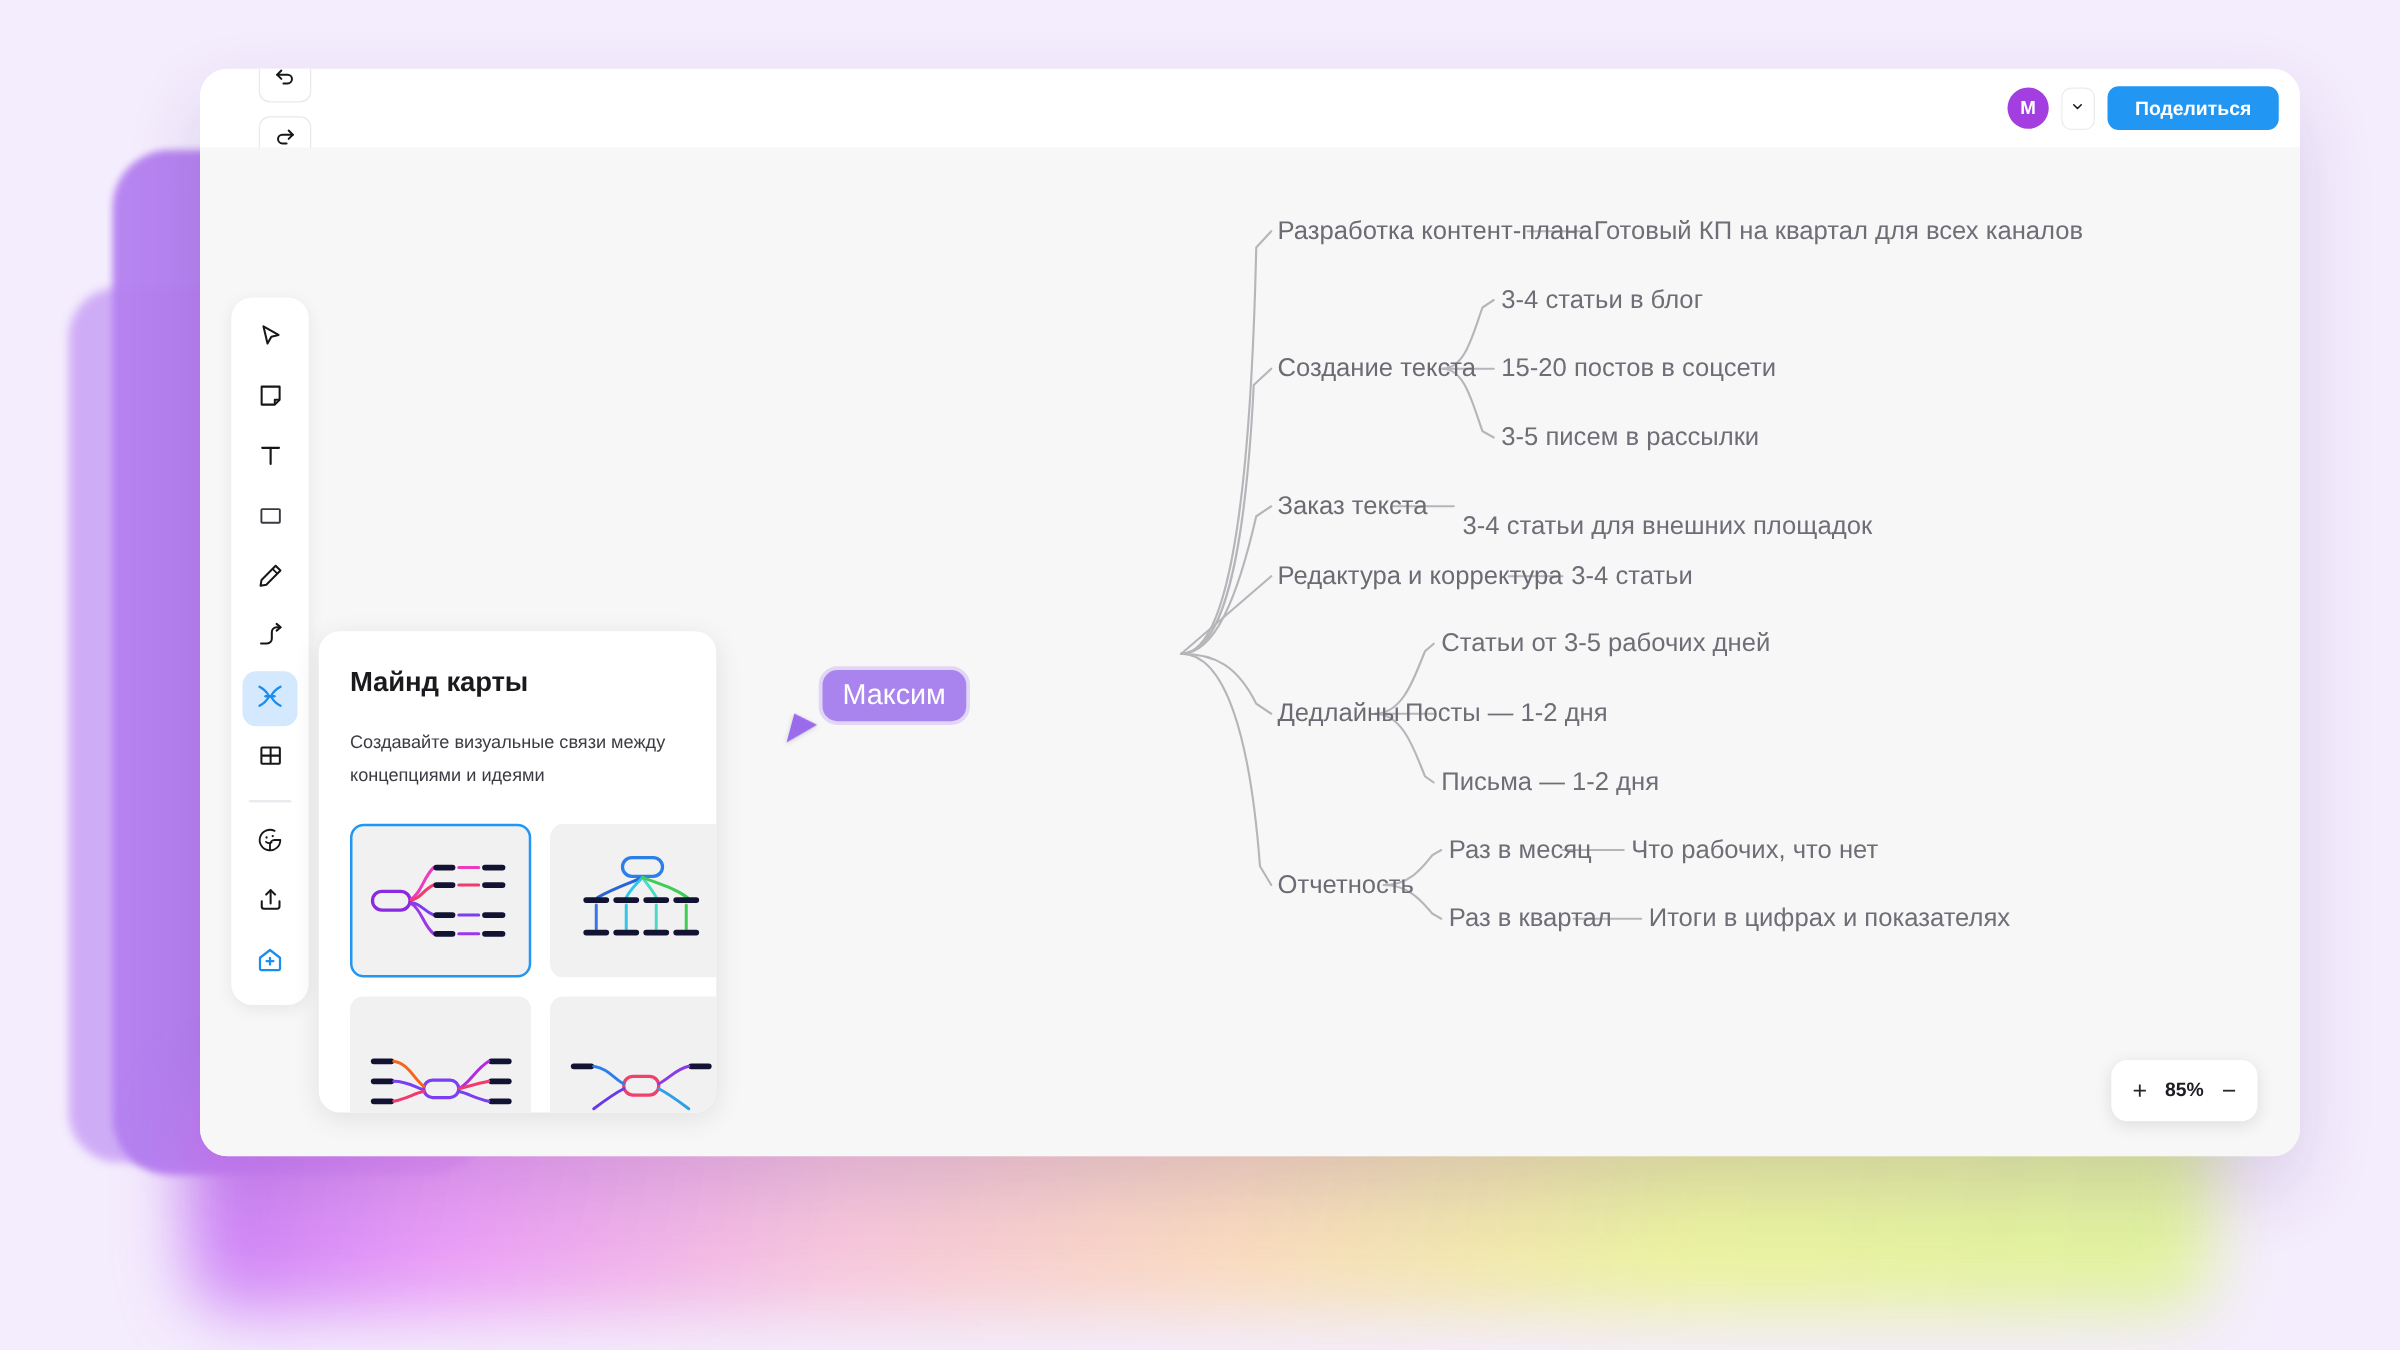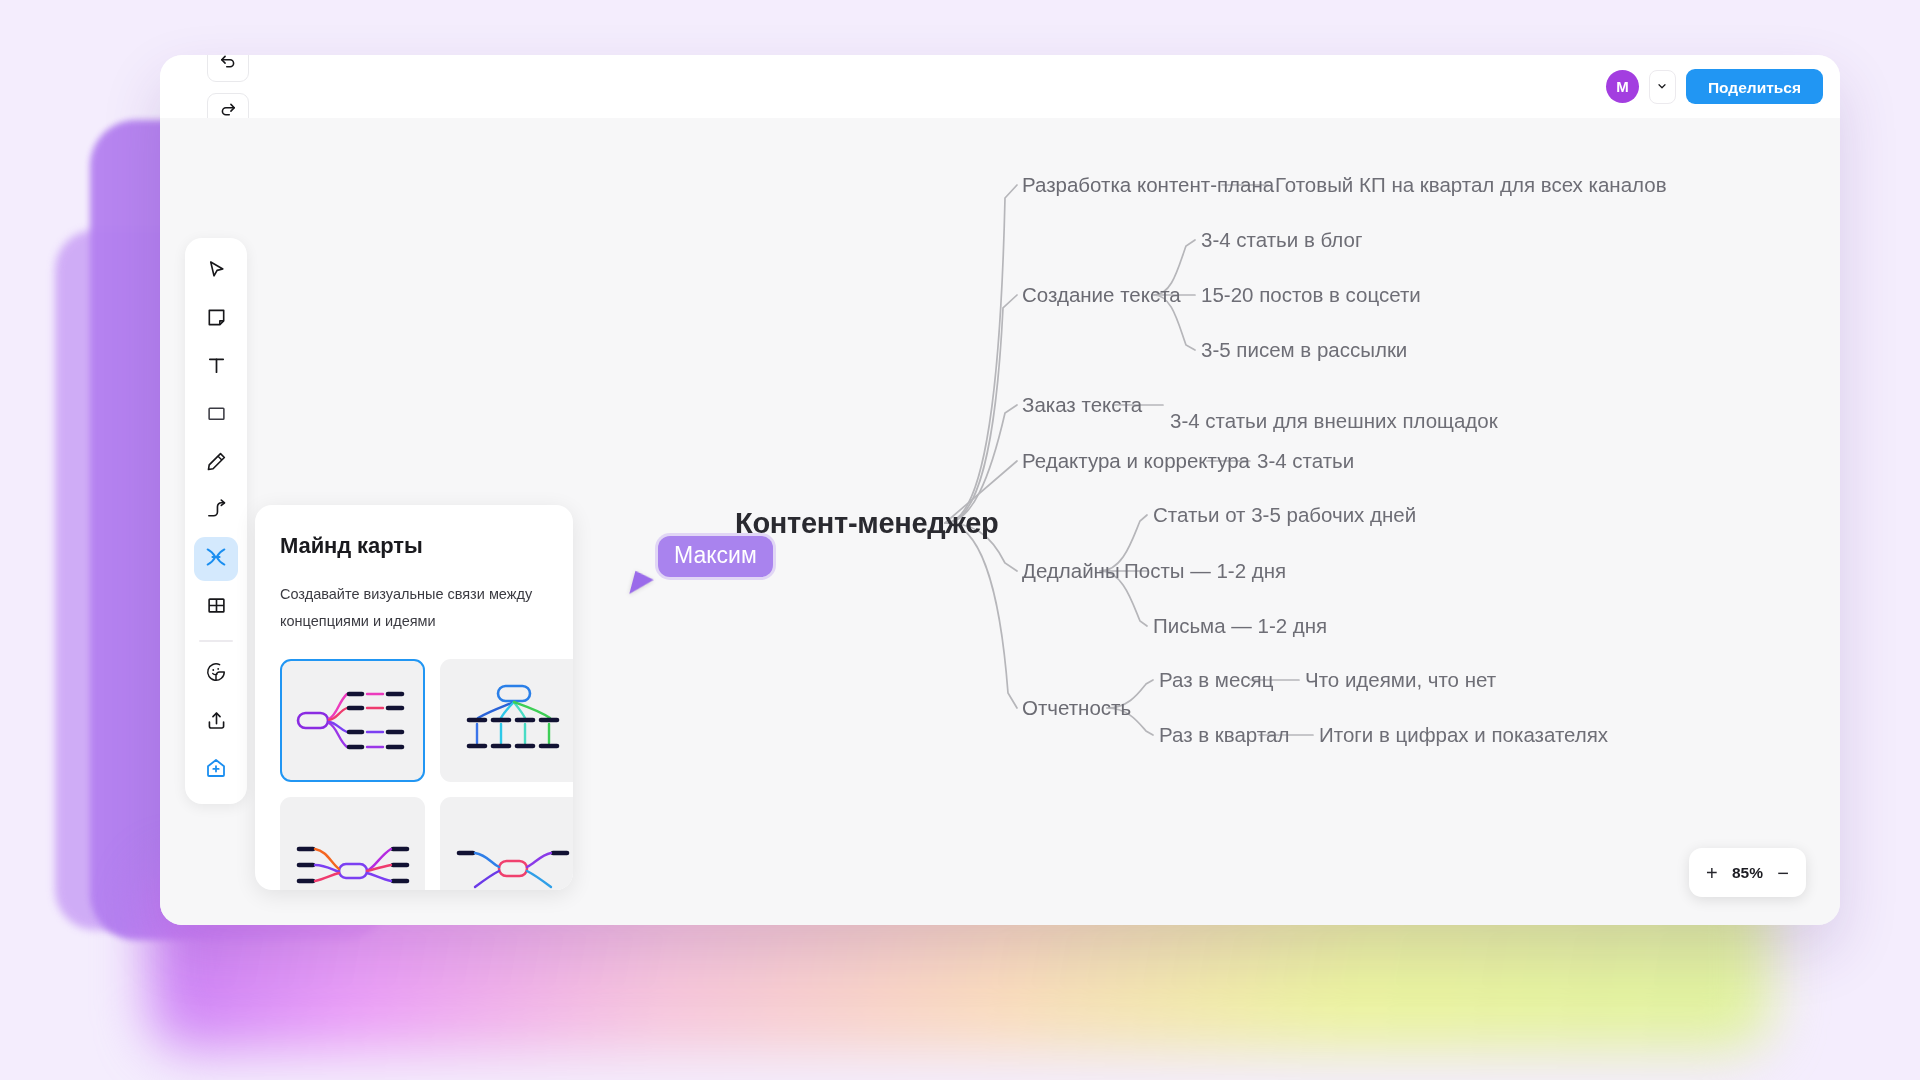--- a/index.html
+++ b/index.html
@@ -356,21 +356,20 @@
         <path d="M940 453 C 963 453, 972 484, 980 503  L 987 508"></path>
 
         <path d="M947 590 C 968 590, 978 576, 986 566  L 993 562"></path>
         <path d="M947 590 C 968 590, 978 604, 986 613  L 993 617"></path>
 
         <path d="M1090 562 L 1139 562"></path>
         <path d="M1099 617 L 1153 617"></path>
       </g>
     </svg>
 
-    <div id="mm-root" style="left:575px; top:405px;">Контент-менеджер</div>
 
     <div class="mm-node" style="left:862px; top:67px;">Разработка контент-плана</div>
     <div class="mm-node level2" style="left:1115px; top:67px;">Готовый КП на квартал для всех каналов</div>
 
     <div class="mm-node" style="left:862px; top:177px;">Создание текста</div>
     <div class="mm-node level2" style="left:1041px; top:122px;">3-4 статьи в блог</div>
     <div class="mm-node level2" style="left:1041px; top:177px;">15-20 постов в соцсети</div>
     <div class="mm-node level2" style="left:1041px; top:232px;">3-5 писем в рассылки</div>
 
     <div class="mm-node" style="left:862px; top:287px;">Заказ текста</div>
@@ -379,21 +378,21 @@
     <div class="mm-node" style="left:862px; top:343px;">Редактура и корректура</div>
     <div class="mm-node level2" style="left:1097px; top:343px;">3-4 статьи</div>
 
     <div class="mm-node" style="left:862px; top:453px;">Дедлайны</div>
     <div class="mm-node level2" style="left:993px; top:397px;">Статьи от 3-5 рабочих дней</div>
     <div class="mm-node level2" style="left:964px; top:453px;">Посты — 1-2 дня</div>
     <div class="mm-node level2" style="left:993px; top:508px;">Письма — 1-2 дня</div>
 
     <div class="mm-node" style="left:862px; top:590px;">Отчетность</div>
     <div class="mm-node level2" style="left:999px; top:562px;">Раз в месяц</div>
-    <div class="mm-node level2" style="left:1145px; top:562px;">Что идеями, что нет</div>
+    <div class="mm-node level2" style="left:1145px; top:562px;">Что рабочих, что нет</div>
     <div class="mm-node level2" style="left:999px; top:617px;">Раз в квартал</div>
     <div class="mm-node level2" style="left:1159px; top:617px;">Итоги в цифрах и показателях</div>
 
     <div id="toolbar">
 
       <div class="tool">
         <span>
           <svg width="23" height="23" viewBox="0 0 24 24" fill="none">
             <path d="M6 4.2 L18.6 11.4 L12.6 12.9 L9.4 18.6 Z" stroke="#17171a" stroke-width="1.7" stroke-linejoin="round"></path>
           </svg>

